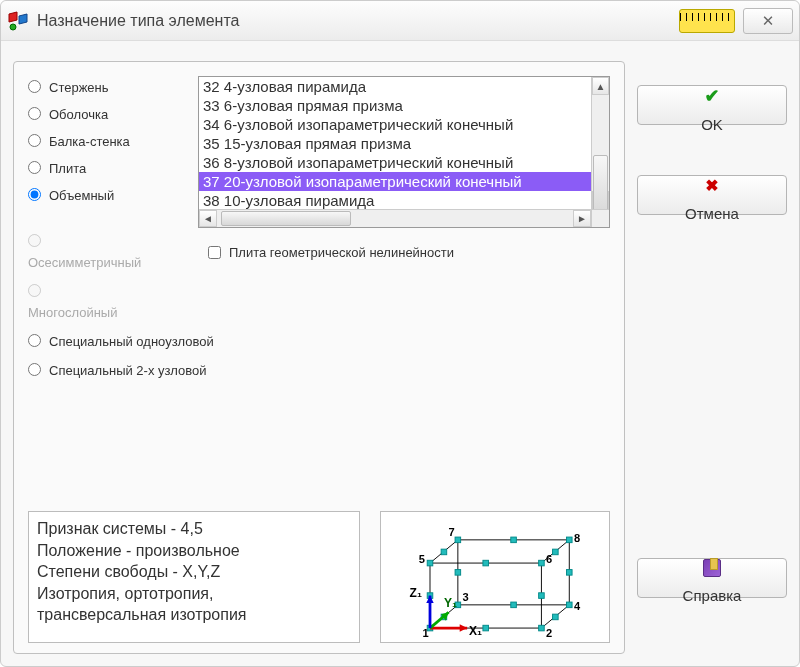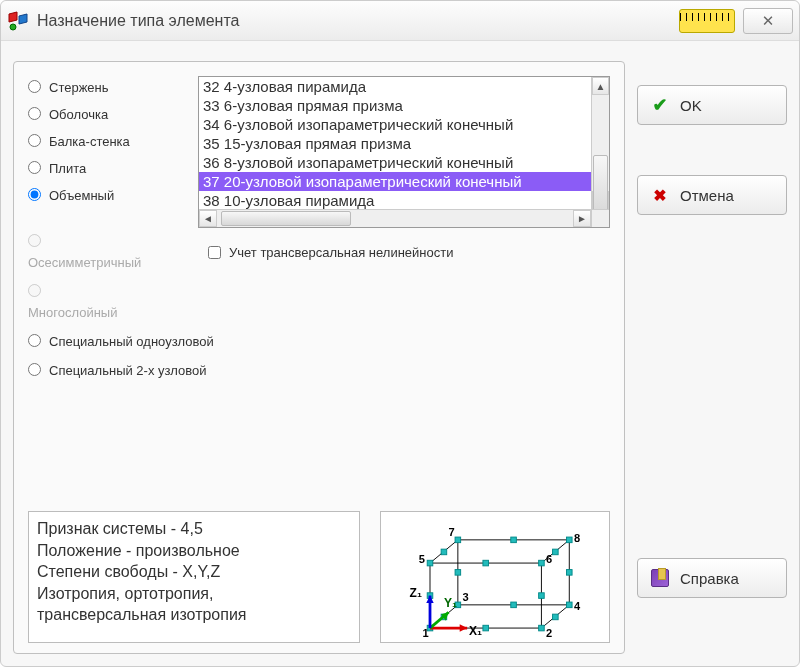--- a/index.html
+++ b/index.html
@@ -180,20 +180,21 @@
     border:1px solid #b5b5b5;
     border-radius:4px;
     background:linear-gradient(#fff,#ececec);
     display:flex;
     align-items:center;
     gap:10px;
     padding:0 12px;
     font-size:15px;
     color:#333;
     cursor:pointer;
+    flex-direction:column;
   }
   .btn .icon { width:20px; height:20px; display:flex;align-items:center;justify-content:center;}
   .check-icon::before { content:"✔"; color:#1a9c1a; font-weight:bold; font-size:18px;}
   .x-icon::before { content:"✖"; color:#c00; font-weight:bold; font-size:16px;}
   .book-icon {
     width:18px;height:18px;
     background:linear-gradient(135deg,#7b3fb5,#9d63d6);
     border:1px solid #5a2e86;
     border-radius:2px;
     position:relative;
@@ -278,21 +279,21 @@
       </div>
 
       <div class="lower-radios">
         <div style="display:flex;">
           <label class="radio disabled" style="width:180px">
             <input type="radio" name="etype" disabled="" style="">
             <span>Осесимметричный</span>
           </label>
           <label class="checkbox-row" style="margin:0">
             <input type="checkbox" style="">
-            <span>Учет трансверсальная нелинейности</span>
+            <span>Плита геометрической нелинейности</span>
           </label>
         </div>
         <label class="radio disabled">
           <input type="radio" name="etype" disabled="" style="">
           <span>Многослойный</span>
         </label>
         <label class="radio">
           <input type="radio" name="etype" style="">
           <span>Специальный одноузловой</span>
         </label>

